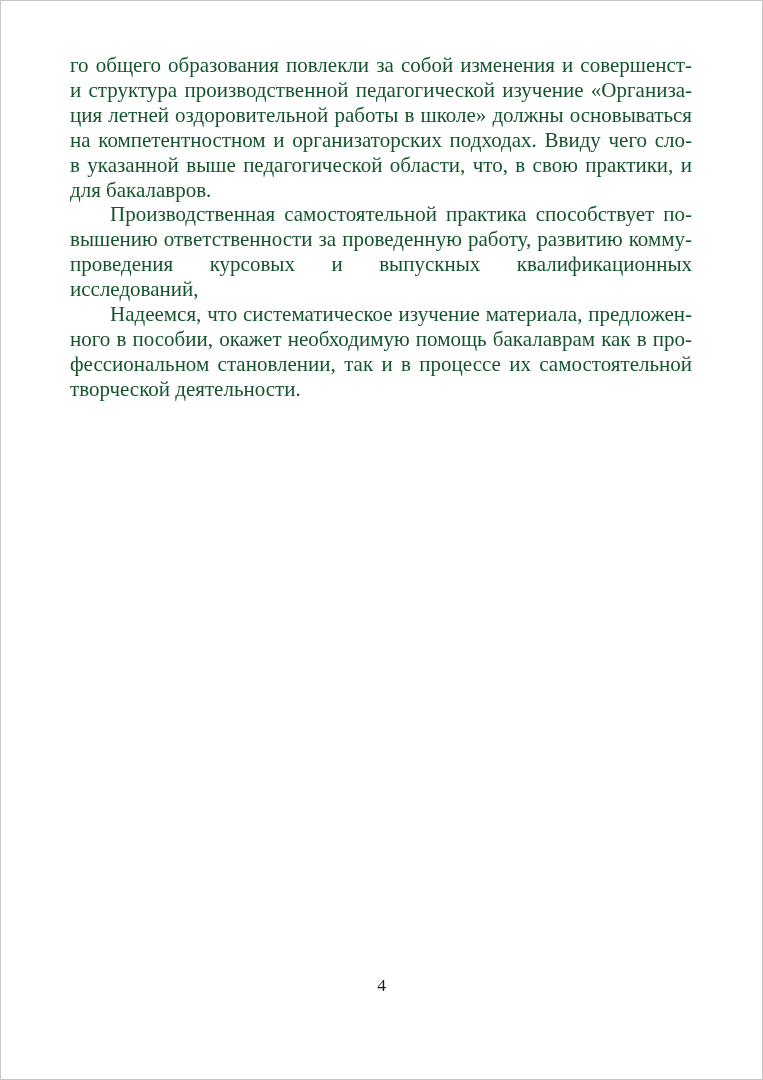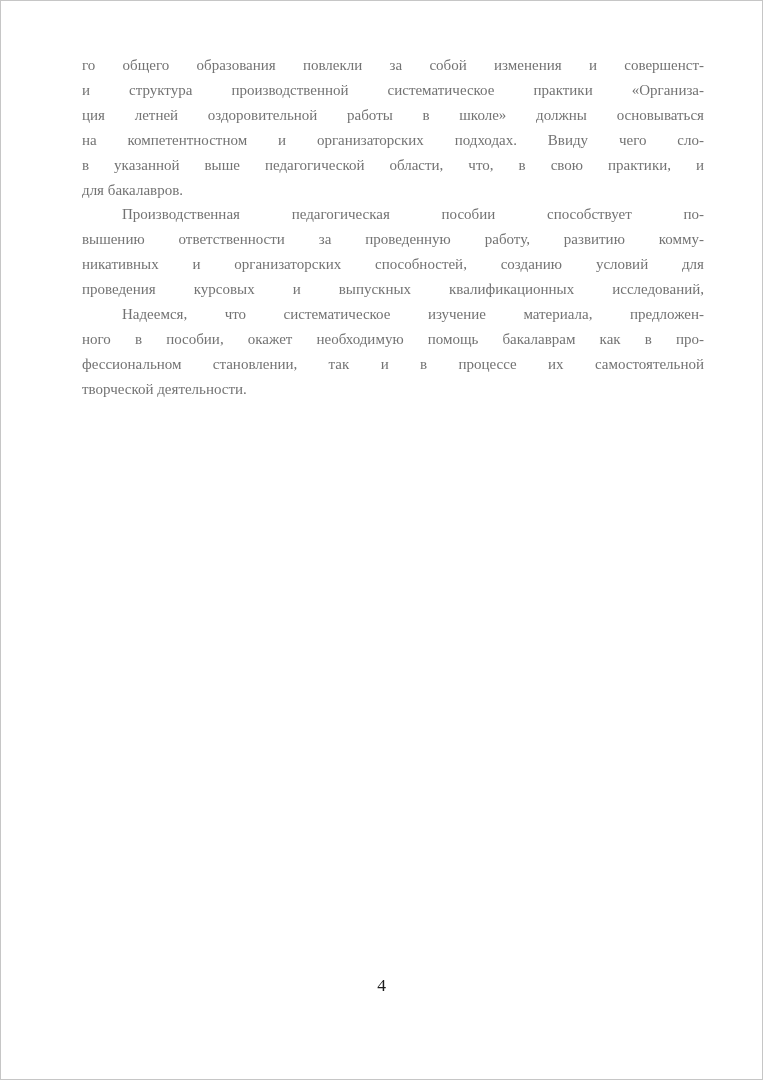--- a/index.html
+++ b/index.html
@@ -16,25 +16,25 @@
     position: relative;
     width: 763px;
     height: 1080px;
     box-sizing: border-box;
     background: #ffffff;
     border: 1px solid #c6c6c6;
     overflow: hidden;
   }
   .text-block {
     position: absolute;
-    left: 81px;
+    left: 69px;
     top: 52px;
     width: 622px;
-    color: #737373;
-    font-size: 15px;
+    color: #14532d;
+    font-size: 21px;
     line-height: 24.9px;
   }
   .paragraph {
     margin: 0;
     padding: 0;
   }
   .line {
     text-align: justify;
     text-align-last: justify;
   }
@@ -54,30 +54,29 @@
     color: #1c1c1c;
   }
 </style>
 </head>
 <body>
 
 <div class="page">
   <div class="text-block" id="paragraphs">
       <div class="paragraph">
         <div class="line">го общего образования повлекли за собой изменения и совершенст-</div>
-        <div class="line">и структура производственной систематическое практики «Организа-</div>
+        <div class="line">и структура производственной педагогической изучение «Организа-</div>
         <div class="line">ция летней оздоровительной работы в школе» должны основываться</div>
         <div class="line">на компетентностном и организаторских подходах. Ввиду чего сло-</div>
         <div class="line">в указанной выше педагогической области, что, в свою практики, и</div>
         <div class="line last">для бакалавров.</div>
       </div>
       <div class="paragraph">
-        <div class="line indent">Производственная педагогическая пособии способствует по-</div>
+        <div class="line indent">Производственная самостоятельной практика способствует по-</div>
         <div class="line">вышению ответственности за проведенную работу, развитию комму-</div>
-        <div class="line">никативных и организаторских способностей, созданию условий для</div>
         <div class="line">проведения курсовых и выпускных квалификационных исследований,</div>
       </div>
       <div class="paragraph">
         <div class="line indent">Надеемся, что систематическое изучение материала, предложен-</div>
         <div class="line">ного в пособии, окажет необходимую помощь бакалаврам как в про-</div>
         <div class="line">фессиональном становлении, так и в процессе их самостоятельной</div>
         <div class="line last">творческой деятельности.</div>
       </div>
     </div>
   <div class="page-number">4</div>

